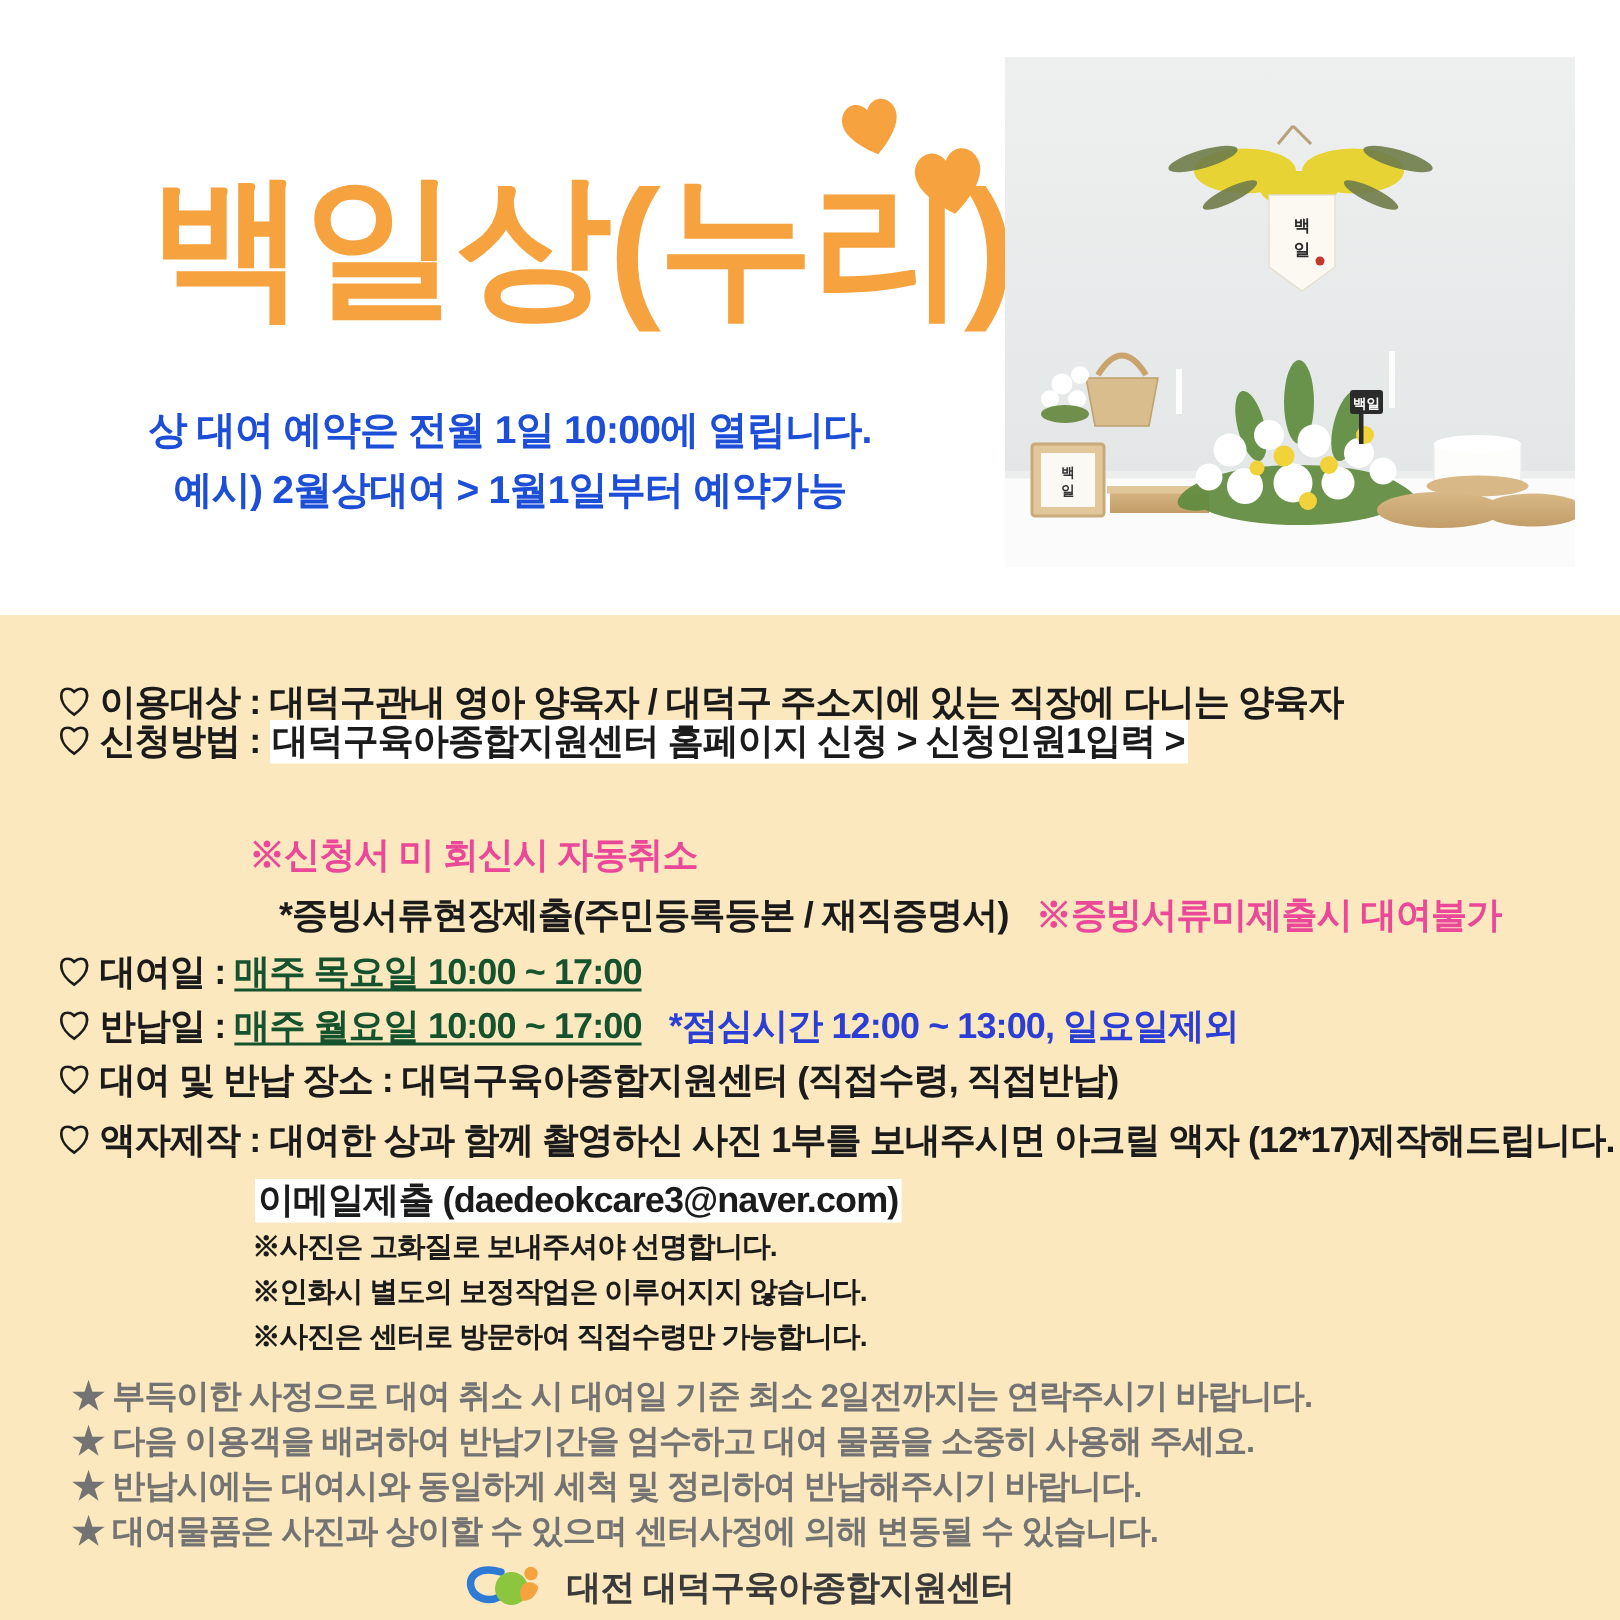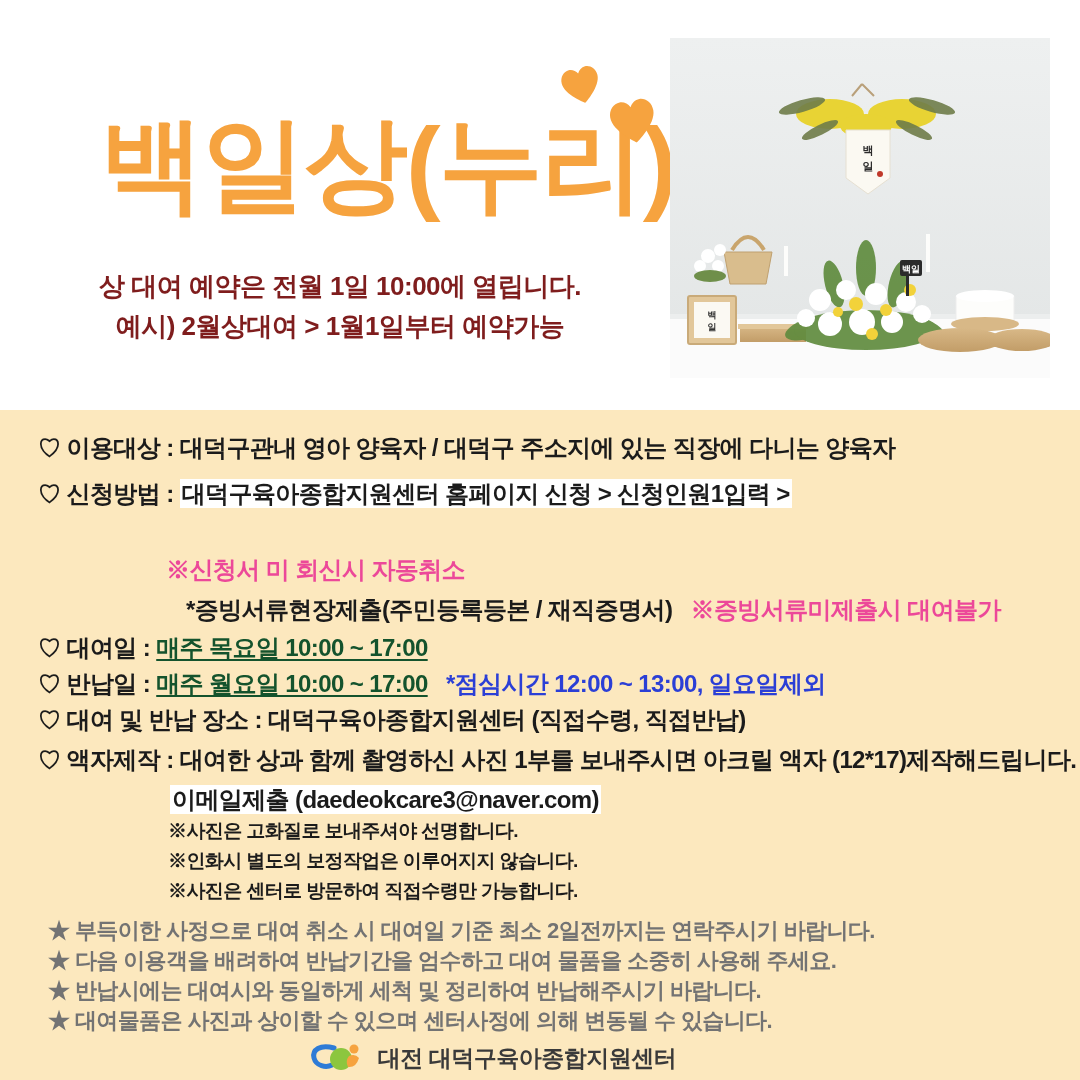--- a/index.html
+++ b/index.html
@@ -34,21 +34,21 @@
   .hearts { position:absolute; left:548px; top:55px; width:130px; height:120px; }
   .heart { position:absolute; width:42px; height:40px; }
   .heart svg { width:100%; height:100%; display:block; }
   .heart-a { left:12px; top:10px; transform:rotate(-14deg); }
   .heart-b { left:60px; top:42px; transform:rotate(-10deg); width:50px; height:48px; }
 
   .subtitle {
     position:absolute; left:0; top:266px;
     width:680px;
     text-align:center;
-    color:#7f1d1d;
+    color:#1d4ed8;
     font-size:26px;
     font-weight:600;
     line-height:1.55;
     letter-spacing:-0.5px;
   }
   .subtitle div { white-space:nowrap; }
 
   
   .photo {
     position:absolute; left:670px; top:38px;
@@ -75,21 +75,21 @@
   }
   .bullet-heart { font-size:23px; color:#1b1b1b; }
   .hl { background:#ffffff; padding:1px 2px; }
   .red { color:#ec4899;text-align:right; }
   .blue { color:#2B3FD6; }
   .ul-blue { color:#14532d; text-decoration:underline; text-underline-offset:3px; }
   .small { font-size:19px; font-weight:600; }
   .star-line { color:#737373; font-size:22px; font-weight:600; letter-spacing:-0.6px; }
 
   
-  .l1  { left:38px;  top:432px; }
+  .l1  { left:38px;  top:452px; }
   .l2  { left:38px;  top:478px; }
   .l3  { left:160px; top:522px; }
   .l4  { left:166px; top:554px; }
   .l5  { left:186px; top:594px; }
   .l6  { left:38px;  top:632px; }
   .l7  { left:38px;  top:668px; }
   .l8  { left:38px;  top:704px; }
   .l9  { left:38px;  top:744px; }
   .l10 { left:170px; top:784px; }
   .n1  { left:168px; top:818px; }

